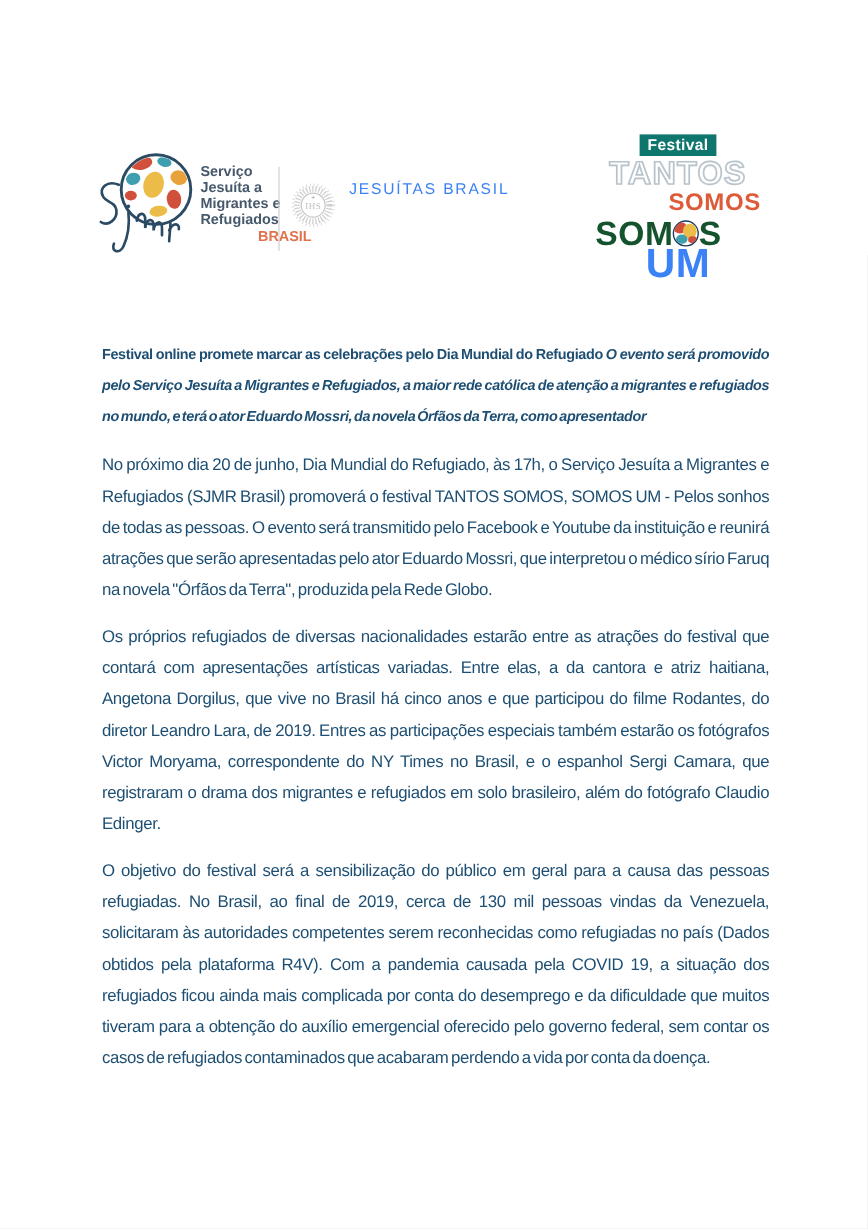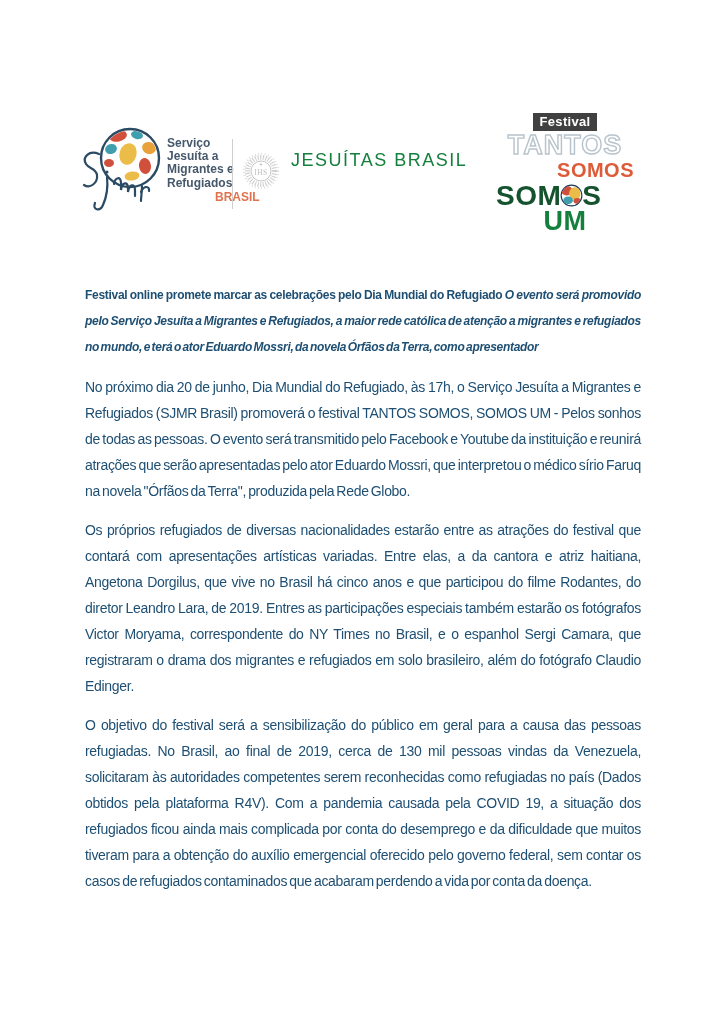--- a/index.html
+++ b/index.html
@@ -12,35 +12,35 @@
   
   .sjmr-logo { position:absolute; left:80px; top:126px; display:flex; }
   .sjmr-text { margin-left:3px; padding-top:11px; font-size:12px; line-height:13.2px;
                color:#46586b; font-weight:600; letter-spacing:0; }
   .sjmr-text .brasil { color:#e0734e; font-weight:700; margin-top:1px;padding-left:48px; }
 
   .logo-divider { position:absolute; left:232px; top:139px; width:1px; height:70px;
                   background:#cfcfcf; }
 
   .jesuitas-logo { position:absolute; left:240px; top:150px; display:flex; }
-  .jesuitas-label { margin-left:9px; font-size:18px; color:#15803d; letter-spacing:1.5px;
+  .jesuitas-label { margin-left:9px; font-size:13px; color:#3b82f6; letter-spacing:1.5px;
                     font-weight:400; }
 
   .festival-logo { position:absolute; left:494px; top:112px; width:142px; text-align:center;
                    font-weight:800; }
-  .fest-badge { display:inline-block; background:#404040; color:#ffffff; font-size:13px;
+  .fest-badge { display:inline-block; background:#0f766e; color:#ffffff; font-size:13px;
                 font-weight:700; padding:1px 7px 2px; margin-bottom:2px; letter-spacing:0.3px; }
   .fest-tantos { font-size:27px; line-height:25px; letter-spacing:1px; color:#ffffff;
                  -webkit-text-stroke:1.4px #b8c4cc; text-shadow:0 0 1px #c3ccd3; }
   .fest-somos1 { font-size:20px; line-height:25px; color:#dd5b38; text-align:right;
                  padding-right:2px; letter-spacing:0.5px; }
   .fest-somos2 { font-size:28px; line-height:26px; color:#14532d; text-align:left;
                  margin-left:2px; letter-spacing:0.5px; white-space:nowrap; }
   .fest-somos2 svg { vertical-align:-2px; margin:0 -1px; }
-  .fest-um { font-size:27px; line-height:25px; color:#15803d; letter-spacing:0.5px; }
+  .fest-um { font-size:34px; line-height:25px; color:#3b82f6; letter-spacing:0.5px; }
 
   
   .article { position:absolute; left:85px; top:282px; width:556px;
              color:#1e4f73; font-size:14px; line-height:26px;
              text-align:justify; letter-spacing:-0.3px; word-spacing:-1.5px; }
   .article p { margin:0 0 13px 0; }
   .headline { margin:0 0 14px 0 !important; font-size:12px; }
   .headline strong { font-weight:700; }
   .headline em { font-weight:600; font-style:italic; }
 </style>

